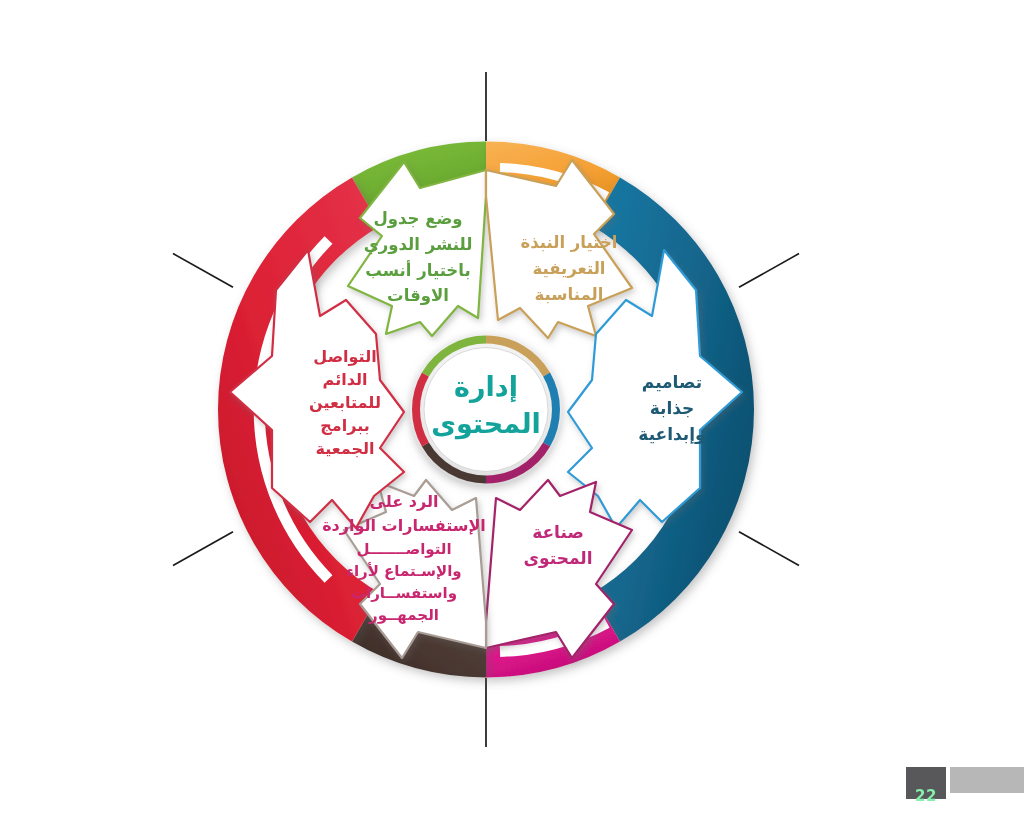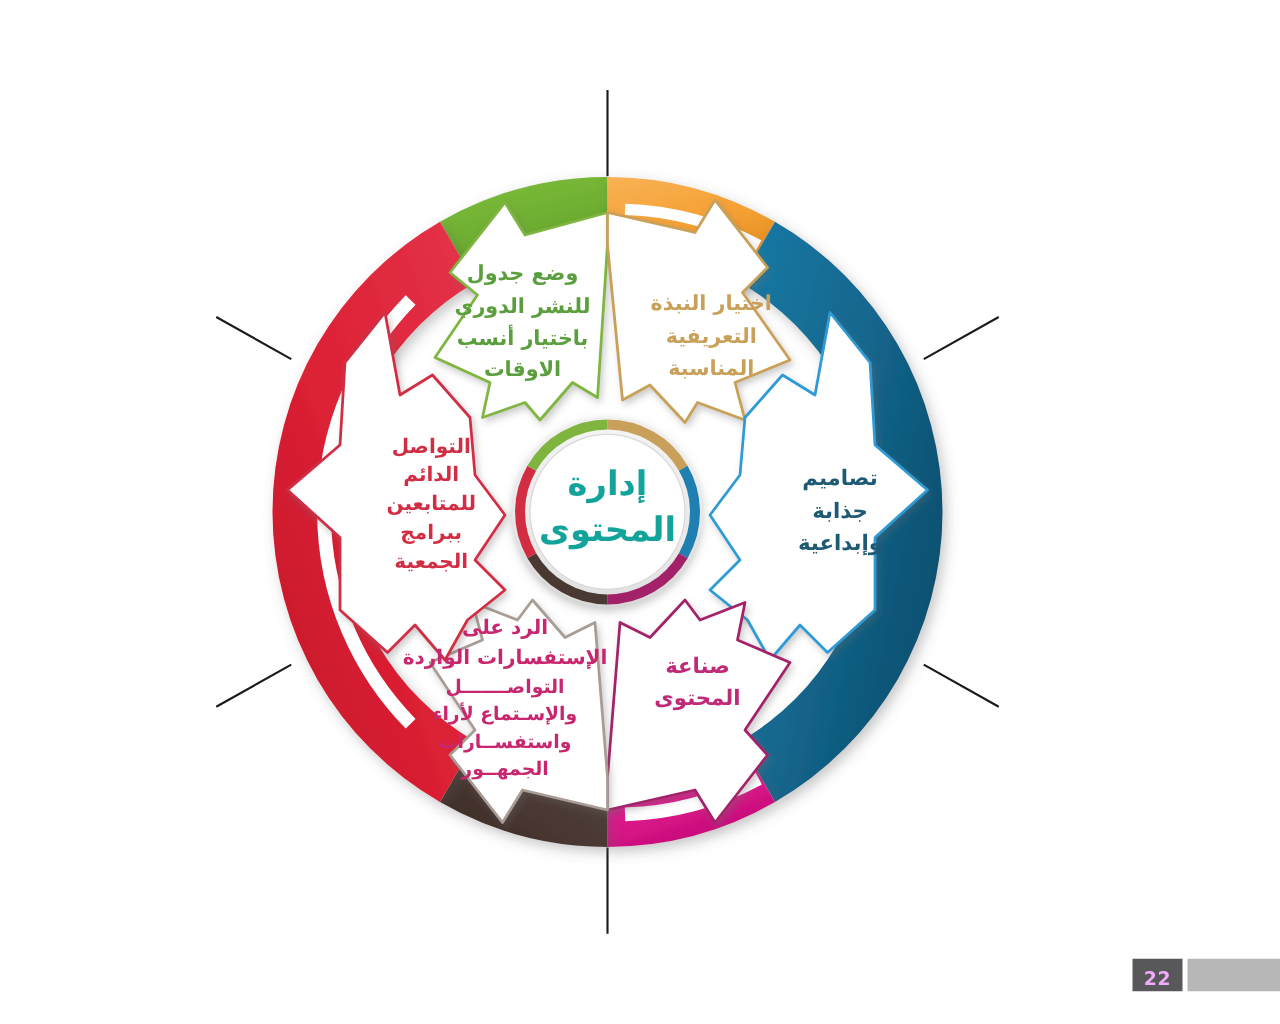--- a/index.html
+++ b/index.html
@@ -44,26 +44,26 @@
   #page-badge {
     position: absolute;
     left: 906px;
     top: 767px;
     display: flex;
     align-items: stretch;
     height: 26px;
   }
   #page-badge .num {
     background: #58585b;
-    color: #f0abfc;
+    color: #86efac;
     font-family: "DejaVu Sans", "Liberation Sans", sans-serif;
     font-weight: bold;
     font-size: 15px;
     line-height: 26px;
-    padding: 3px 9px;
+    padding: 16px 9px;
     letter-spacing: 0.5px;
     text-align: center;
   }
   #page-badge .bar {
     background: #b7b7b7;
     width: 76px;
     margin-left: 4px;
   }
 </style>
 </head>

